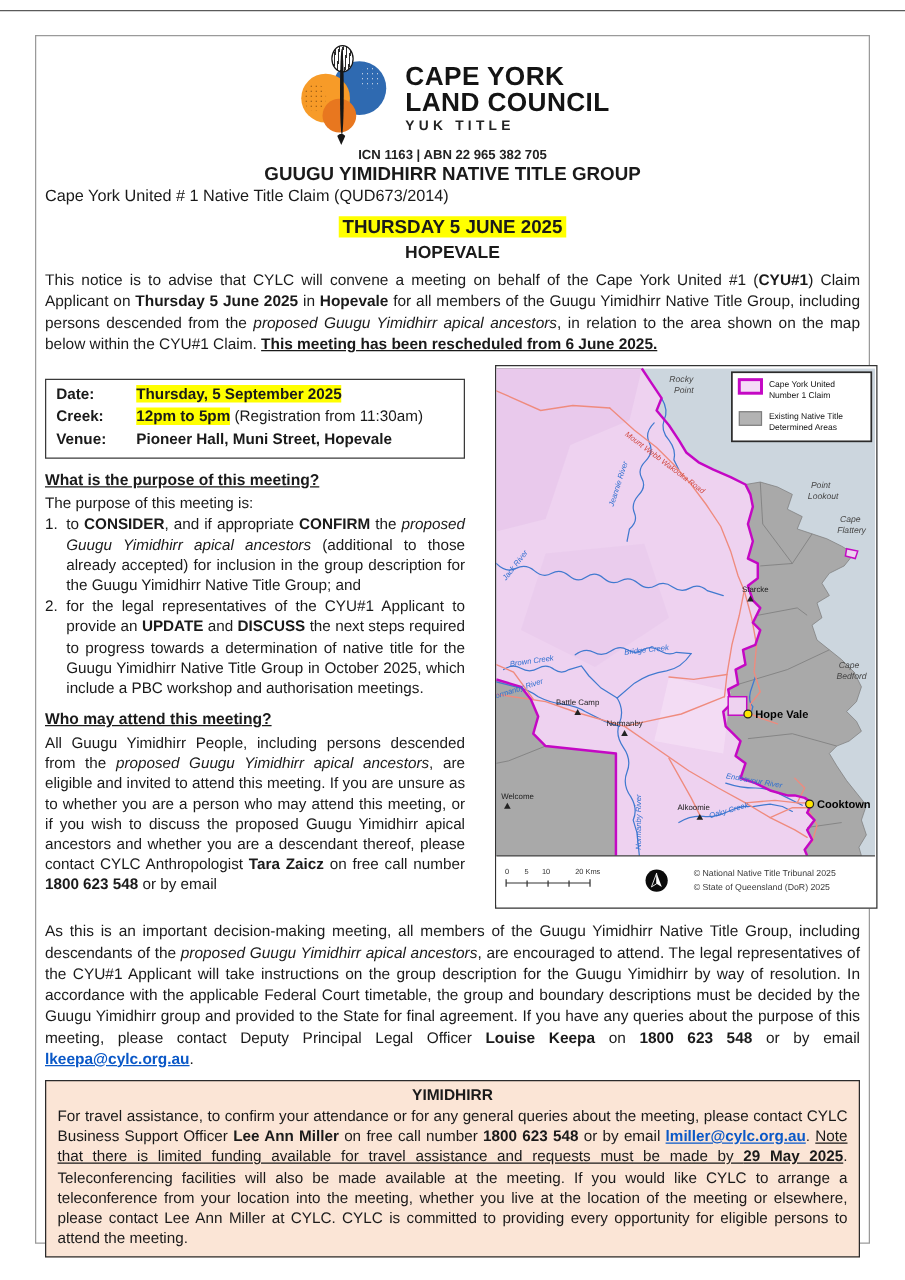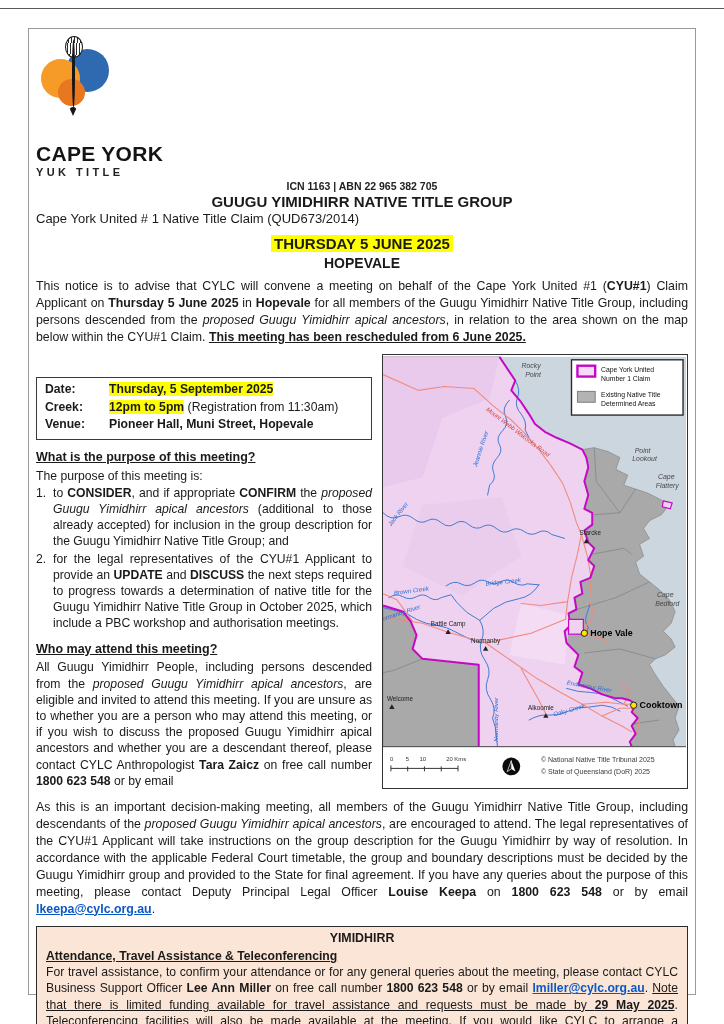--- a/index.html
+++ b/index.html
@@ -11,21 +11,21 @@
   .topline{position:absolute;top:8px;left:0;width:724px;border-top:1.6px solid #5a5a5a;}
   .page{
     position:absolute;left:28px;top:28px;width:668px;height:967px;
     border:1px solid #9a9a9a;box-sizing:border-box;padding:4px 7px 0 7px;
   }
   
   .b{font-weight:bold}.i{font-style:italic}.u{text-decoration:underline}
   .hl{background:#ffff00}
   a.lnk{color:#0a58c7;font-weight:bold;text-decoration:underline;cursor:pointer;}
   
-  .logo-row{display:flex;justify-content:center;align-items:flex-start;gap:12px;margin-top:3px;flex-direction:column;}
+  .logo-row{display:flex;justify-content:center;align-items:flex-start;gap:12px;margin-top:3px;}
   .logo-mark{position:relative;width:76px;height:80px;flex:none;}
   .logo-mark div{position:absolute;border-radius:50%;}
   .c-blue{left:30px;top:13px;width:43px;height:43px;background:#2f6ab1;}
   .c-blue-dots{left:52px;top:17px;width:16px;height:18px;background:radial-gradient(circle,#e9eef5 16%,transparent 18%) 0 0/4px 4px;}
   .c-orange{left:5px;top:23px;width:39px;height:39px;background:#f79b28;}
   .c-orange-dots{left:7px;top:31px;width:18px;height:22px;background:radial-gradient(circle,#6b3c09 18%,transparent 20%) 0 0/4px 4px;}
   .c-deep{left:22px;top:43px;width:27px;height:27px;background:#e8771f;}
   .spear{left:36px;top:3px;width:3px;height:69px;background:#161616;border-radius:0;}
   .feather{
     left:29px;top:0px;width:16px;height:20px;border-radius:50% 50% 50% 50%/62% 62% 38% 38%;
@@ -39,21 +39,21 @@
   .org3{font-size:11px;font-weight:bold;letter-spacing:3.4px;margin-top:2px;color:#222;}
   .org-ids{text-align:center;font-size:10.5px;font-weight:bold;color:#222;margin-top:2px;}
   
   .t-big{font-size:15px;font-weight:bold;text-align:center;margin-top:3px;line-height:1.28;}
   .t-sub{font-size:13px;text-align:left;line-height:1.25;}
   .t-banner{text-align:center;margin-top:8px;font-size:15px;font-weight:bold;}
   .t-banner span{background:#ffff00;padding:0 3px;}
   .t-loc{text-align:center;font-size:14px;font-weight:bold;margin-top:3px;}
   
   .para{font-size:12.35px;line-height:1.37;text-align:justify;margin-top:7px;}
-  .cols{display:flex;gap:10px;margin-top:8px;align-items:flex-end;}
+  .cols{display:flex;gap:24px;margin-top:8px;align-items:center;}
   .leftcol{width:336px;flex:none;font-size:12.2px;line-height:1.33;}
   
   .details{border:1.3px solid #3a3a3a;padding:3px 8px 5px 8px;}
   .drow{display:flex;line-height:1.45;}
   .dlabel{width:64px;font-weight:bold;flex:none;}
   .dval{flex:1;}
   .h-u{font-size:12.5px;font-weight:bold;text-decoration:underline;margin:9px 0 2px 0;}
   .lead{margin-bottom:1px;}
   .li{display:flex;margin-top:1px;}
   .ln{width:17px;flex:none;}
@@ -93,20 +93,21 @@
       <div class="c-blue-dots"></div>
       <div class="c-orange"></div>
       <div class="c-orange-dots"></div>
       <div class="c-deep"></div>
       <div class="feather"></div>
       <div class="spear"></div>
       <div class="tip"></div>
     </div>
     <div class="logo-text">
       <div class="org1">CAPE YORK</div>
+      <div class="org1">LAND COUNCIL</div>
       <div class="org3">YUK TITLE</div>
     </div>
   </div>
   <div class="org-ids">ICN 1163 | ABN 22 965 382 705</div>
 
   <div class="t-big" style="margin-top:0;">GUUGU YIMIDHIRR NATIVE TITLE GROUP</div>
   <div class="t-sub">Cape York United # 1 Native Title Claim (QUD673/2014)</div>
   <div class="t-banner"><span>THURSDAY 5 JUNE 2025</span></div>
   <div class="t-loc">HOPEVALE</div>
 
@@ -276,17 +277,16 @@
           <text class="att" x="160" y="423">© State of Queensland (DoR) 2025</text>
         </g>
       </svg>
     </div>
   </div>
 
   <div class="para" style="margin-top:10px;"><span>As this is an important decision-making meeting, all members of the Guugu Yimidhirr Native Title Group, including descendants of the </span><span class="i">proposed Guugu Yimidhirr apical ancestors</span><span>, are encouraged to attend. The legal representatives of the CYU#1 Applicant will take instructions on the group description for the Guugu Yimidhirr by way of resolution. In accordance with the applicable Federal Court timetable, the group and boundary descriptions must be decided by the Guugu Yimidhirr group and provided to the State for final agreement. If you have any queries about the purpose of this meeting, please contact Deputy Principal Legal Officer </span><span class="b">Louise Keepa</span><span> on </span><span class="b">1800 623 548</span><span> or by email </span><a class="lnk" href="#">lkeepa@cylc.org.au</a><span>.</span></div>
 
   <div class="imp">
     <div class="imp-title">YIMIDHIRR</div>
-    <div class="imp-sub">Attendance, Travel Assistance &amp; Teleconferencing</div>
     <div class="imp-body"><span>For travel assistance, to confirm your attendance or for any general queries about the meeting, please contact CYLC Business Support Officer </span><span class="b">Lee Ann Miller</span><span> on free call number </span><span class="b">1800 623 548</span><span> or by email </span><a class="lnk" href="#">lmiller@cylc.org.au</a><span>. </span><span class="u">Note that there is limited funding available for travel assistance and requests must be made by </span><span class="b u">29 May 2025</span><span>. Teleconferencing facilities will also be made available at the meeting.  If you would like CYLC to arrange a teleconference from your location into the meeting, whether you live at the location of the meeting or elsewhere, please contact Lee Ann Miller at CYLC. CYLC is committed to providing every opportunity for eligible persons to attend the meeting.</span></div>
   </div>
 
 </div>
 
 </body></html>

